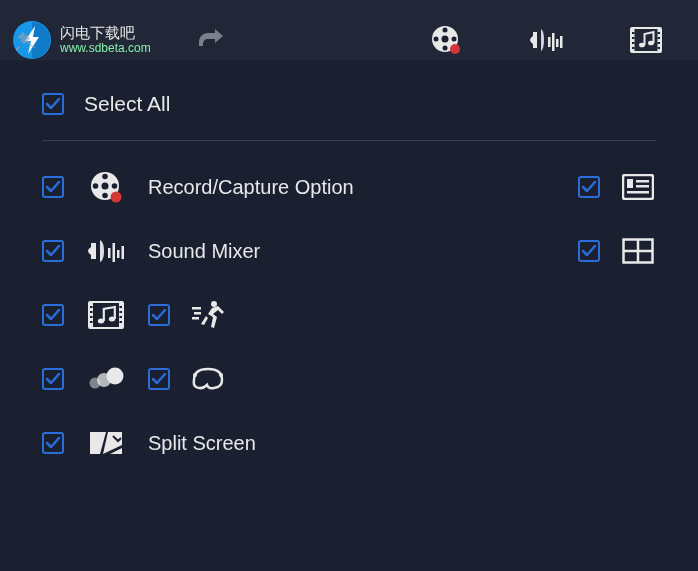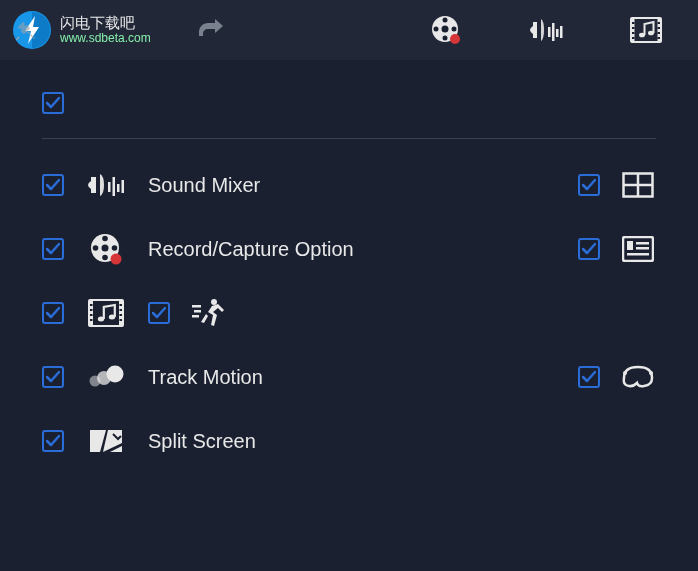--- a/index.html
+++ b/index.html
@@ -8,21 +8,21 @@
   height: 571px;
   background: #1a2030;
   font-family: -apple-system, BlinkMacSystemFont, "Segoe UI", Arial, sans-serif;
   color: #e8e8e8;
   overflow: hidden;
 }
 .toolbar {
   height: 60px;
   background: #212736;
   display: flex;
-  align-items: center;
+  align-items: flex-end;
   padding: 0 12px;
   gap: 0;
 }
 .logo-area {
   display: flex;
   align-items: center;
   gap: 8px;
   margin-right: 40px;
 }
 .logo-badge {
@@ -185,54 +185,24 @@
   </div>
 </div>
 
 <div class="content">
   <div class="select-all-row">
     <div class="checkbox">
       <svg width="14" height="12" viewBox="0 0 14 12">
           <path d="M1 6 L5 10 L13 1" stroke="#2b6dd8" stroke-width="2.5" fill="none" stroke-linecap="round" stroke-linejoin="round"></path>
         </svg>
     </div>
+    <span class="select-all-label">Select All</span>
   </div>
 
   <div class="list">
-
-    <div class="row">
-      <div class="checkbox">
-        <svg width="14" height="12" viewBox="0 0 14 12">
-            <path d="M1 6 L5 10 L13 1" stroke="#2b6dd8" stroke-width="2.5" fill="none" stroke-linecap="round" stroke-linejoin="round"></path>
-          </svg>
-      </div>
-      <div class="icon-cell">
-        <svg width="38" height="30" viewBox="0 0 38 30" fill="#e8e8e8">
-          <path d="M9 7 L9 23 L4 23 L4 19 Q1 17 1 15 Q1 13 4 11 L4 7 Z"></path>
-          <path d="M13 4 L13 26 Q17 24 17 15 Q17 6 13 4 Z" opacity="0.95"></path>
-          <rect x="21" y="12" width="2.5" height="10"></rect>
-          <rect x="25.5" y="7" width="2.5" height="19"></rect>
-          <rect x="30" y="14" width="2.5" height="8"></rect>
-          <rect x="34.5" y="10" width="2.5" height="13"></rect>
-        </svg>
-      </div>
-      <span class="label">Sound Mixer</span>
-      <div class="checkbox">
-        <svg width="14" height="12" viewBox="0 0 14 12">
-            <path d="M1 6 L5 10 L13 1" stroke="#2b6dd8" stroke-width="2.5" fill="none" stroke-linecap="round" stroke-linejoin="round"></path>
-          </svg>
-      </div>
-      <div class="right-icon-cell">
-        <svg width="32" height="26" viewBox="0 0 32 26" fill="none" stroke="#e8e8e8" stroke-width="2.5">
-          <rect x="1.5" y="1.5" width="29" height="23"></rect>
-          <line x1="16" y1="1.5" x2="16" y2="24.5"></line>
-          <line x1="1.5" y1="13" x2="30.5" y2="13"></line>
-        </svg>
-      </div>
-    </div>
 
     <div class="row">
       <div class="checkbox">
         <svg width="14" height="12" viewBox="0 0 14 12">
             <path d="M1 6 L5 10 L13 1" stroke="#2b6dd8" stroke-width="2.5" fill="none" stroke-linecap="round" stroke-linejoin="round"></path>
           </svg>
       </div>
       <div class="icon-cell">
         <svg width="34" height="34" viewBox="0 0 34 34">
           <circle cx="16" cy="16" r="14" fill="#e8e8e8"></circle>
@@ -250,20 +220,51 @@
             <path d="M1 6 L5 10 L13 1" stroke="#2b6dd8" stroke-width="2.5" fill="none" stroke-linecap="round" stroke-linejoin="round"></path>
           </svg>
       </div>
       <div class="right-icon-cell">
         <svg width="32" height="26" viewBox="0 0 32 26" fill="#e8e8e8">
           <rect x="1" y="1" width="30" height="24" rx="2" fill="none" stroke="#e8e8e8" stroke-width="2.5"></rect>
           <rect x="5" y="5" width="6" height="9"></rect>
           <rect x="14" y="6" width="13" height="2.5"></rect>
           <rect x="14" y="11" width="13" height="2.5"></rect>
           <rect x="5" y="17" width="22" height="2.5"></rect>
+        </svg>
+      </div>
+    </div>
+
+    <div class="row">
+      <div class="checkbox">
+        <svg width="14" height="12" viewBox="0 0 14 12">
+            <path d="M1 6 L5 10 L13 1" stroke="#2b6dd8" stroke-width="2.5" fill="none" stroke-linecap="round" stroke-linejoin="round"></path>
+          </svg>
+      </div>
+      <div class="icon-cell">
+        <svg width="38" height="30" viewBox="0 0 38 30" fill="#e8e8e8">
+          <path d="M9 7 L9 23 L4 23 L4 19 Q1 17 1 15 Q1 13 4 11 L4 7 Z"></path>
+          <path d="M13 4 L13 26 Q17 24 17 15 Q17 6 13 4 Z" opacity="0.95"></path>
+          <rect x="21" y="12" width="2.5" height="10"></rect>
+          <rect x="25.5" y="7" width="2.5" height="19"></rect>
+          <rect x="30" y="14" width="2.5" height="8"></rect>
+          <rect x="34.5" y="10" width="2.5" height="13"></rect>
+        </svg>
+      </div>
+      <span class="label">Sound Mixer</span>
+      <div class="checkbox">
+        <svg width="14" height="12" viewBox="0 0 14 12">
+            <path d="M1 6 L5 10 L13 1" stroke="#2b6dd8" stroke-width="2.5" fill="none" stroke-linecap="round" stroke-linejoin="round"></path>
+          </svg>
+      </div>
+      <div class="right-icon-cell">
+        <svg width="32" height="26" viewBox="0 0 32 26" fill="none" stroke="#e8e8e8" stroke-width="2.5">
+          <rect x="1.5" y="1.5" width="29" height="23"></rect>
+          <line x1="16" y1="1.5" x2="16" y2="24.5"></line>
+          <line x1="1.5" y1="13" x2="30.5" y2="13"></line>
         </svg>
       </div>
     </div>
 
     <div class="row">
       <div class="checkbox">
         <svg width="14" height="12" viewBox="0 0 14 12">
             <path d="M1 6 L5 10 L13 1" stroke="#2b6dd8" stroke-width="2.5" fill="none" stroke-linecap="round" stroke-linejoin="round"></path>
           </svg>
       </div>
@@ -308,21 +309,20 @@
             <path d="M1 6 L5 10 L13 1" stroke="#2b6dd8" stroke-width="2.5" fill="none" stroke-linecap="round" stroke-linejoin="round"></path>
           </svg>
       </div>
       <div class="icon-cell">
         <svg width="40" height="26" viewBox="0 0 40 26" fill="#e8e8e8">
           <circle cx="29" cy="10" r="8.5"></circle>
           <circle cx="18" cy="14" r="7" opacity="0.75"></circle>
           <circle cx="9" cy="17" r="5.5" opacity="0.5"></circle>
         </svg>
       </div>
-      <span class="label">Track Motion</span>
       <div class="checkbox">
         <svg width="14" height="12" viewBox="0 0 14 12">
             <path d="M1 6 L5 10 L13 1" stroke="#2b6dd8" stroke-width="2.5" fill="none" stroke-linecap="round" stroke-linejoin="round"></path>
           </svg>
       </div>
       <div class="right-icon-cell">
         <svg width="36" height="28" viewBox="0 0 36 28" fill="none" stroke="#e8e8e8" stroke-width="2.5">
           <path d="M4 15 Q4 4 18 4 Q32 4 32 15 Q32 22 24 23 Q18 24 17 20 Q12 25 6 22 Q3 20 4 15 Z"></path>
           <circle cx="5" cy="10" r="2" fill="#e8e8e8" stroke="none"></circle>
           <circle cx="31" cy="10" r="2" fill="#e8e8e8" stroke="none"></circle>

